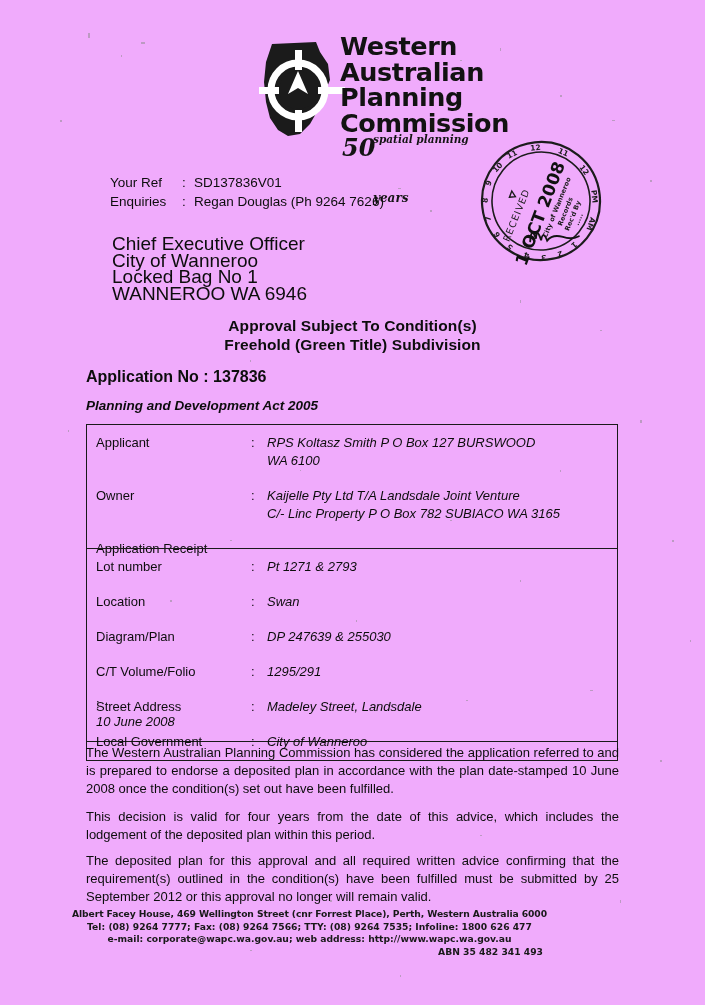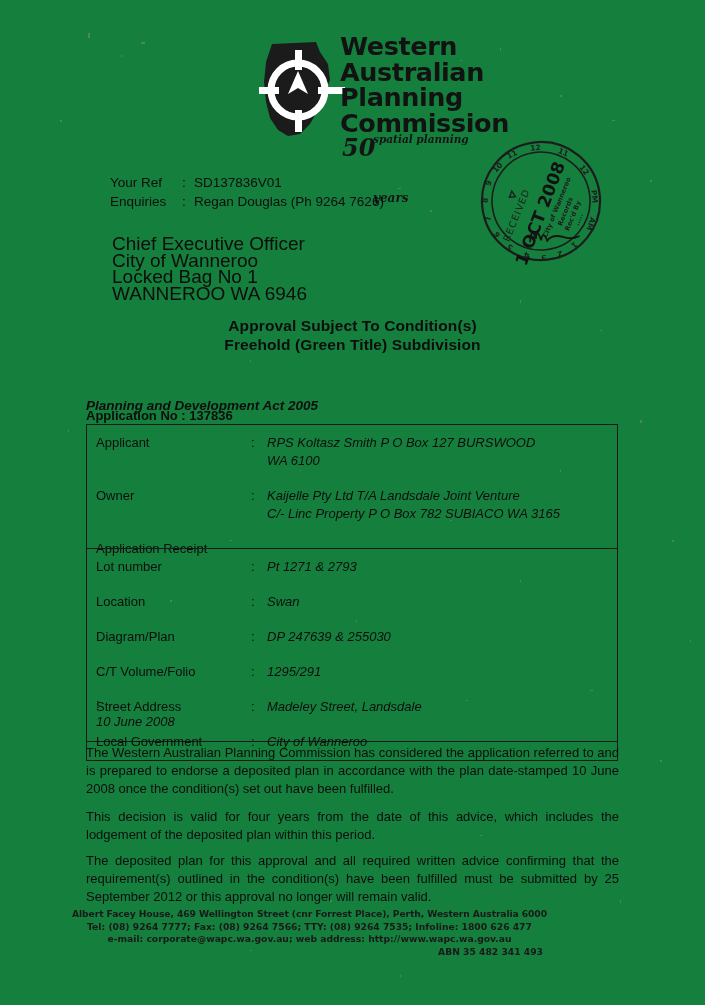--- a/index.html
+++ b/index.html
@@ -13,21 +13,21 @@
     position: relative;
     font-family: "Liberation Sans", sans-serif;
     color: #0d0d0d;
     overflow: hidden;
   }
 
   
   #page {
     position: absolute;
     inset: 0;
-    background: #15803d;
+    background: #f0abfc;
   }
   #speckle {
     position: absolute;
     inset: 0;
     pointer-events: none;
     opacity: .5;
   }
 
   
   .header {
@@ -141,23 +141,22 @@
     text-align: center;
     font-size: 15.5px;
     font-weight: 700;
     line-height: 19px;
     letter-spacing: .1px;
   }
   .appno {
     position: absolute;
     left: 86px;
     top: 368px;
-    font-size: 13px;
-    font-weight: 700;
-    margin-top: 40px;
+    font-size: 16px;
+    font-weight: 700;
   }
   .act {
     position: absolute;
     left: 86px;
     top: 398px;
     font-size: 13.5px;
     font-weight: 700;
     font-style: italic;
   }
 

